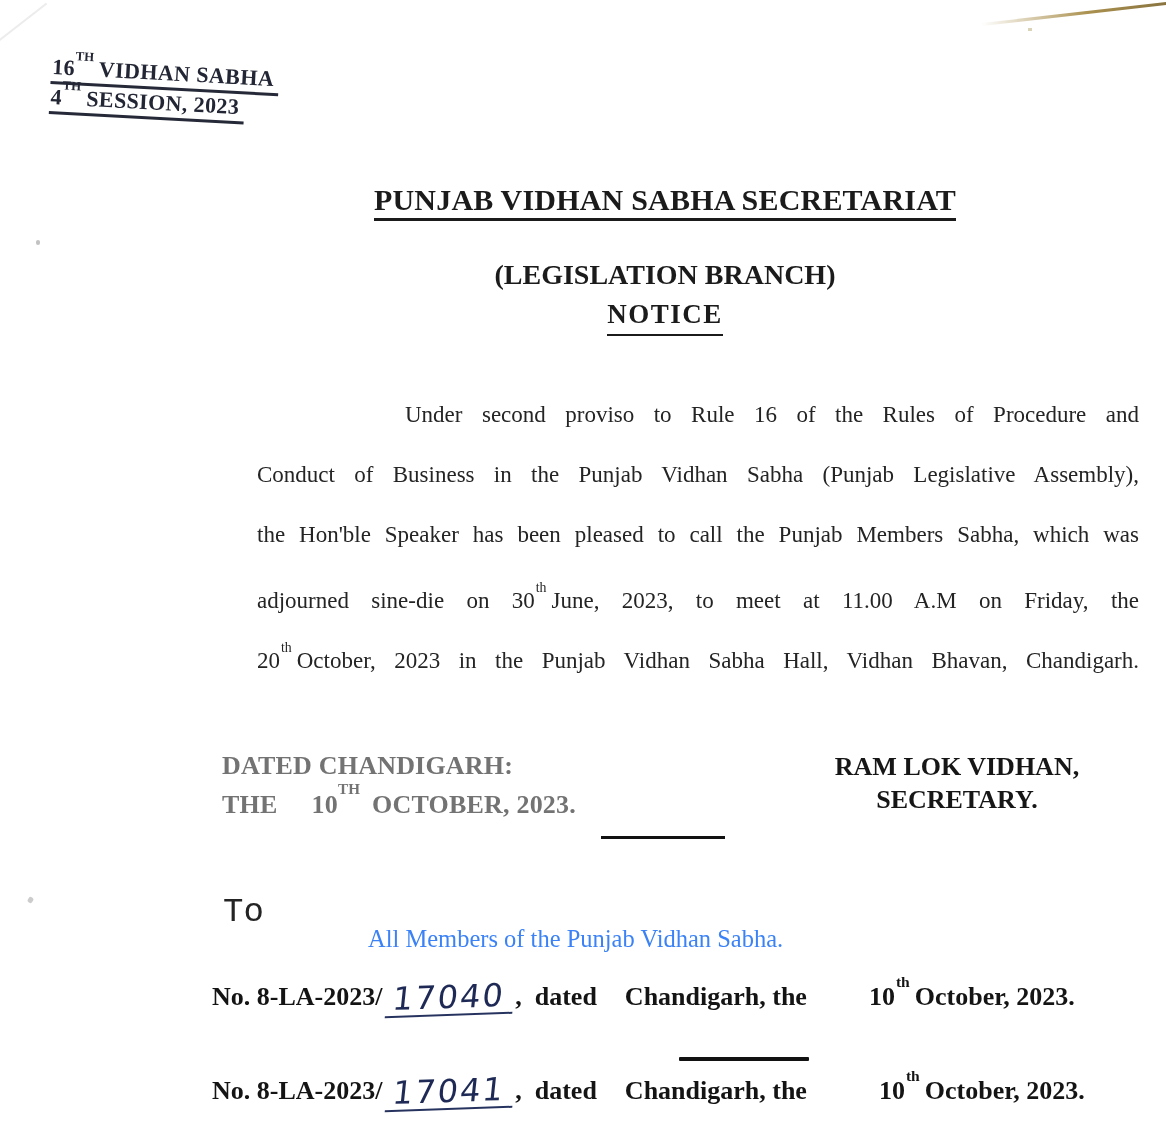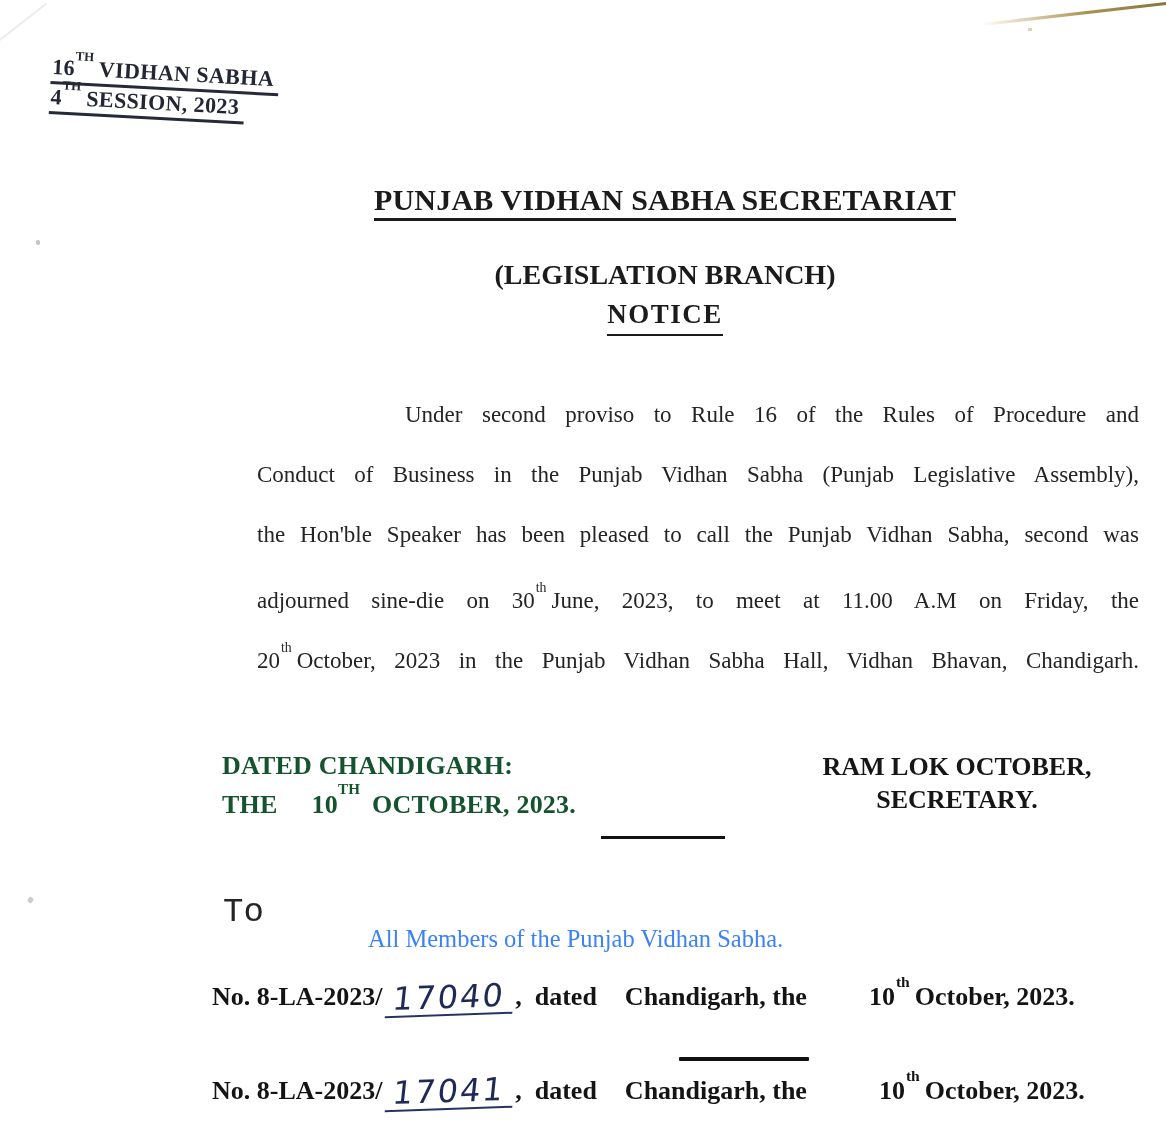--- a/index.html
+++ b/index.html
@@ -78,21 +78,21 @@
   }
 
   
   .dated {
     position: absolute;
     left: 222px;
     top: 750px;
     font-weight: bold;
     font-size: 26px;
     line-height: 32px;
-    color: #14532d;
+    color: #737373;
     letter-spacing: 0.2px;
     white-space: nowrap;
   }
   .dated sup { font-size: 58%; position: relative; top: -0.6em; }
   .gap-the { display: inline-block; width: 34px; }
   .gap-mon { display: inline-block; width: 12px; }
 
   .sign {
     position: absolute;
     left: 810px;
@@ -210,32 +210,32 @@
     <span class="u">PUNJAB VIDHAN SABHA SECRETARIAT</span>
   </div>
   <div class="center-col doc-subtitle">(LEGISLATION BRANCH)</div>
   <div class="center-col notice-heading">
     <span class="u">NOTICE</span>
   </div>
 
   <div class="para">
     <div class="pline indent">Under second proviso to Rule 16 of the Rules of Procedure and</div>
     <div class="pline">Conduct of Business in the Punjab Vidhan Sabha (Punjab Legislative Assembly),</div>
-    <div class="pline">the Hon'ble Speaker has been pleased to call the Punjab Vidhan Sabha, second was</div>
+    <div class="pline">the Hon'ble Speaker has been pleased to call the Punjab Members Sabha, which was</div>
     <div class="pline"><span>adjourned sine-die on 30</span><sup>th</sup><span>June, 2023, to meet at 11.00 A.M on Friday, the</span></div>
     <div class="pline"><span>20</span><sup>th</sup><span>October, 2023 in the Punjab Vidhan Sabha Hall, Vidhan Bhavan, Chandigarh.</span></div>
   </div>
 
   <div class="dated">
     <div>DATED CHANDIGARH:</div>
     <div><span>THE</span><span class="gap-the"></span><span>10</span><sup>TH</sup><span class="gap-mon"></span><span>OCTOBER, 2023.</span></div>
   </div>
 
   <div class="sign">
-    <div>RAM LOK OCTOBER,</div>
+    <div>RAM LOK VIDHAN,</div>
     <div>SECRETARY.</div>
   </div>
 
   <div class="rule-1"></div>
 
   <div class="to-label">To</div>
   <div class="members">All Members of the Punjab Vidhan Sabha.</div>
 
   <div class="ref ref-1">
     <span>No. 8-LA-2023/</span><span class="hw">17040</span><span>,</span><span class="g-dated"></span><span>dated</span><span class="g-place"></span><span>Chandigarh, the</span><span class="g-date-1"></span><span><span>10</span><sup>th</sup><span>October, 2023.</span></span>

